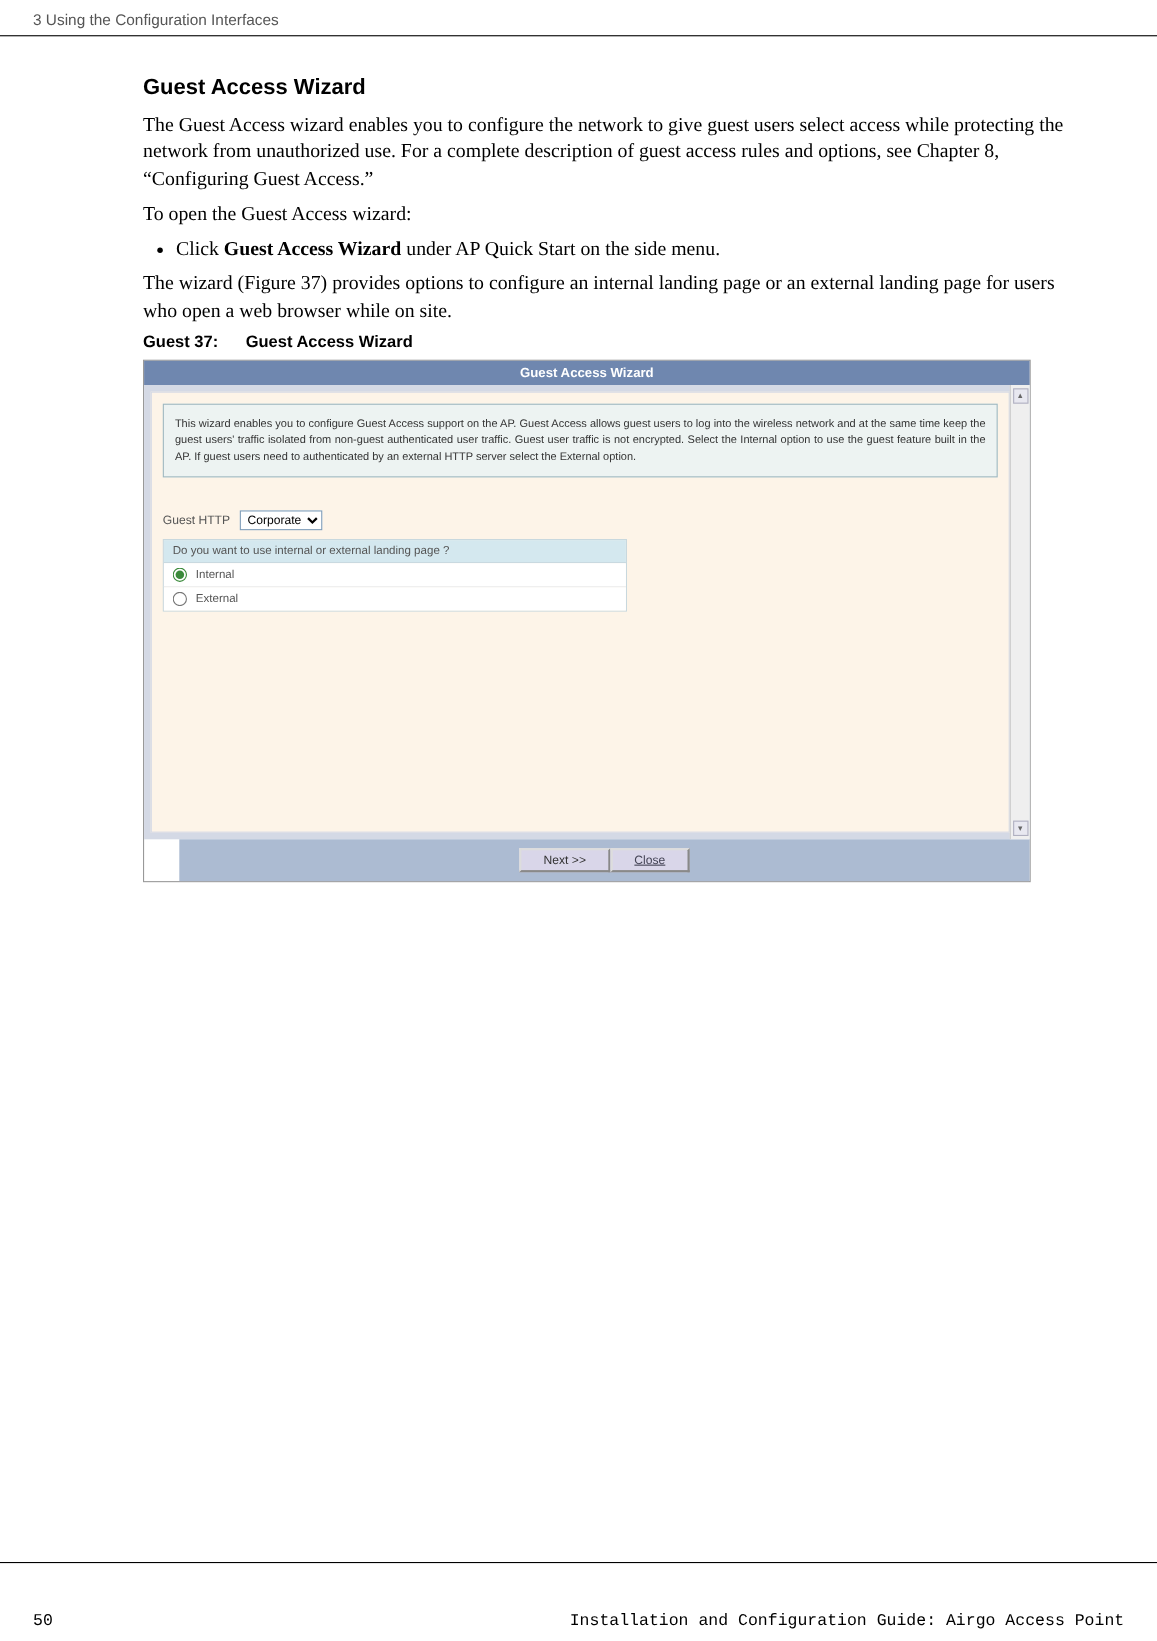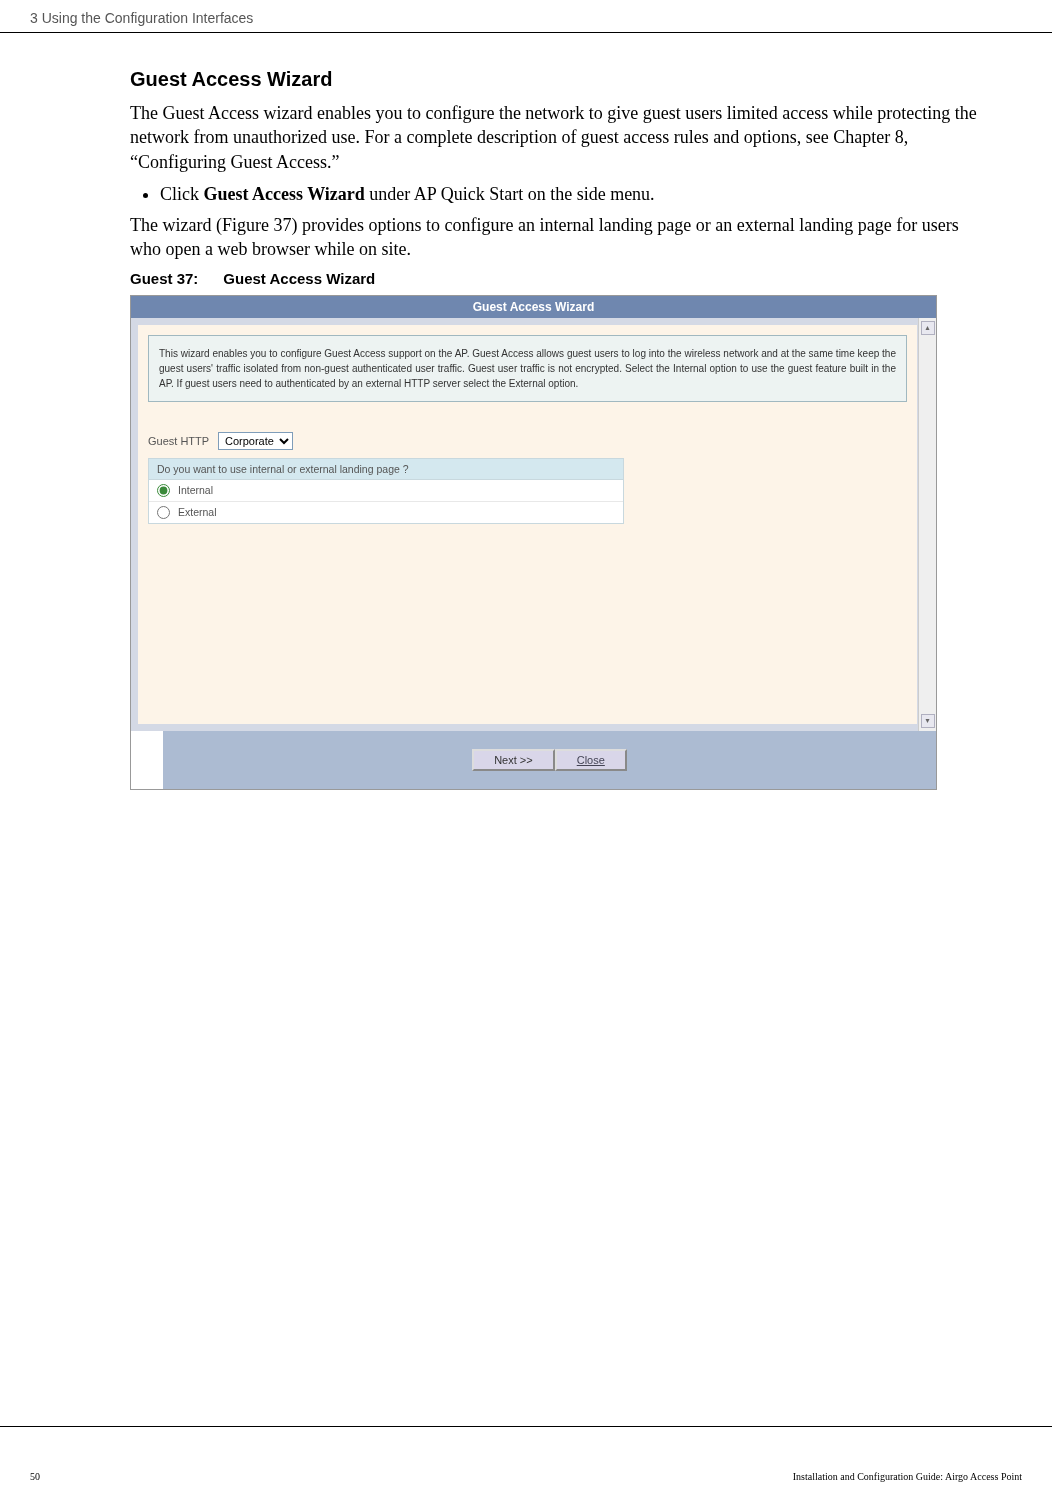--- a/index.html
+++ b/index.html
@@ -116,21 +116,21 @@
     .wizard-field select {
       font-family: Verdana, Arial, sans-serif;
       font-size: 11px;
       border: 1px solid #7f9db9;
       background: #fff;
       padding: 1px 2px;
       margin-left: 6px;
     }
     .wizard-question-box {
       margin: 0 10px 0 10px;
-      width: 476px;
+      width: 422px;
       border: 1px solid #c8d8de;
     }
     .wizard-question {
       background: #d4e8ef;
       font-family: Verdana, Arial, sans-serif;
       font-size: 10.5px;
       color: #555;
       padding: 4px 8px;
       border-bottom: 1px solid #c8d8de;
     }
@@ -141,21 +141,21 @@
       color: #555;
       padding: 4px 8px;
       border-bottom: 1px solid #e8e8e8;
       display: flex;
     }
     .wizard-option:last-child { border-bottom: none; }
     .wizard-option input[type="radio"] { margin-right: 8px; accent-color: #3a8a3a; }
     .wizard-spacer { height: 200px; }
     .wizard-footer {
       background: #acbbd2;
-      padding: 18px 0;
+      padding: 8px 0;
       display: flex;
       justify-content: center;
       align-items: center;
       margin-left: 32px;
     }
     .wizard-btn {
       font-family: Verdana, Arial, sans-serif;
       font-size: 11px;
       padding: 3px 20px;
       border: 2px outset #ddd;
@@ -174,40 +174,41 @@
       position: absolute;
       bottom: 10px;
       left: 0;
       right: 0;
       padding: 0 30px;
       border-top: 1px solid #000;
     }
     .footer-inner {
       display: flex;
       justify-content: space-between;
-      font-family: Liberation Serif, serif;
-      font-size: 10px;
+      font-family: Liberation Mono, monospace;
+      font-size: 15px;
       padding-top: 8px;
       margin-top: 36px;
     }
     .bold { font-weight: bold; }
   </style>
 </head>
 <body>
 
 <div class="header">
   <span class="chapter-label">3  Using the Configuration Interfaces</span>
 </div>
 
 <div class="content">
 
   <h3 class="section-title">Guest Access Wizard</h3>
 
-  <p class="para">The Guest Access wizard enables you to configure the network to give guest users limited access while protecting the network from unauthorized use. For a complete description of guest access rules and options, see Chapter 8,  “Configuring Guest Access.”</p>
-
+  <p class="para">The Guest Access wizard enables you to configure the network to give guest users select access while protecting the network from unauthorized use. For a complete description of guest access rules and options, see Chapter 8,  “Configuring Guest Access.”</p>
+
+  <p class="para">To open the Guest Access wizard:</p>
 
   <ul class="bullet-list">
     <li>
       <span>Click </span><span class="bold">Guest Access Wizard</span><span> under AP Quick Start on the side menu.</span>
     </li>
   </ul>
 
   <p class="para">The wizard (Figure 37) provides options to configure an internal landing page or an external landing page for users who open a web browser while on site.</p>
 
   <div class="figure-caption">

